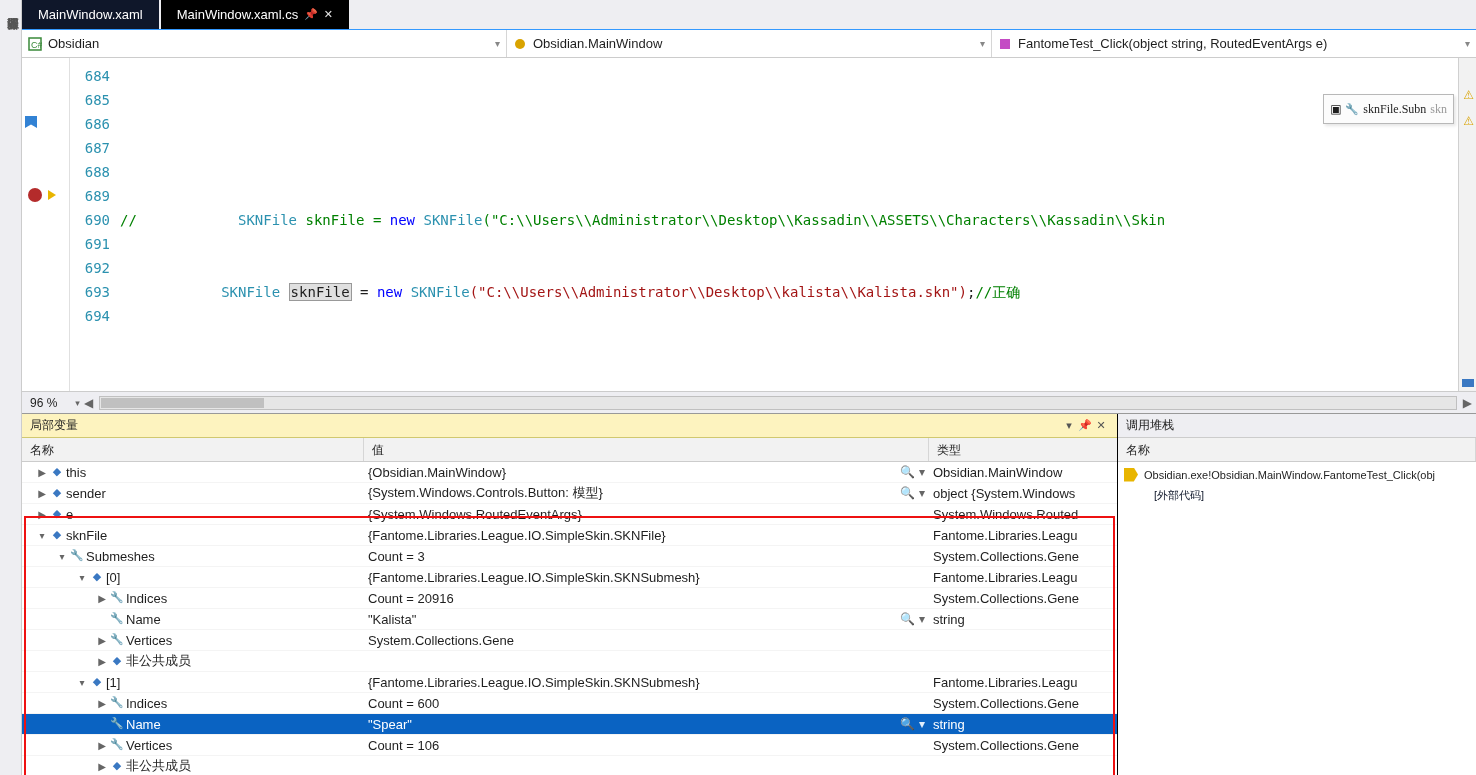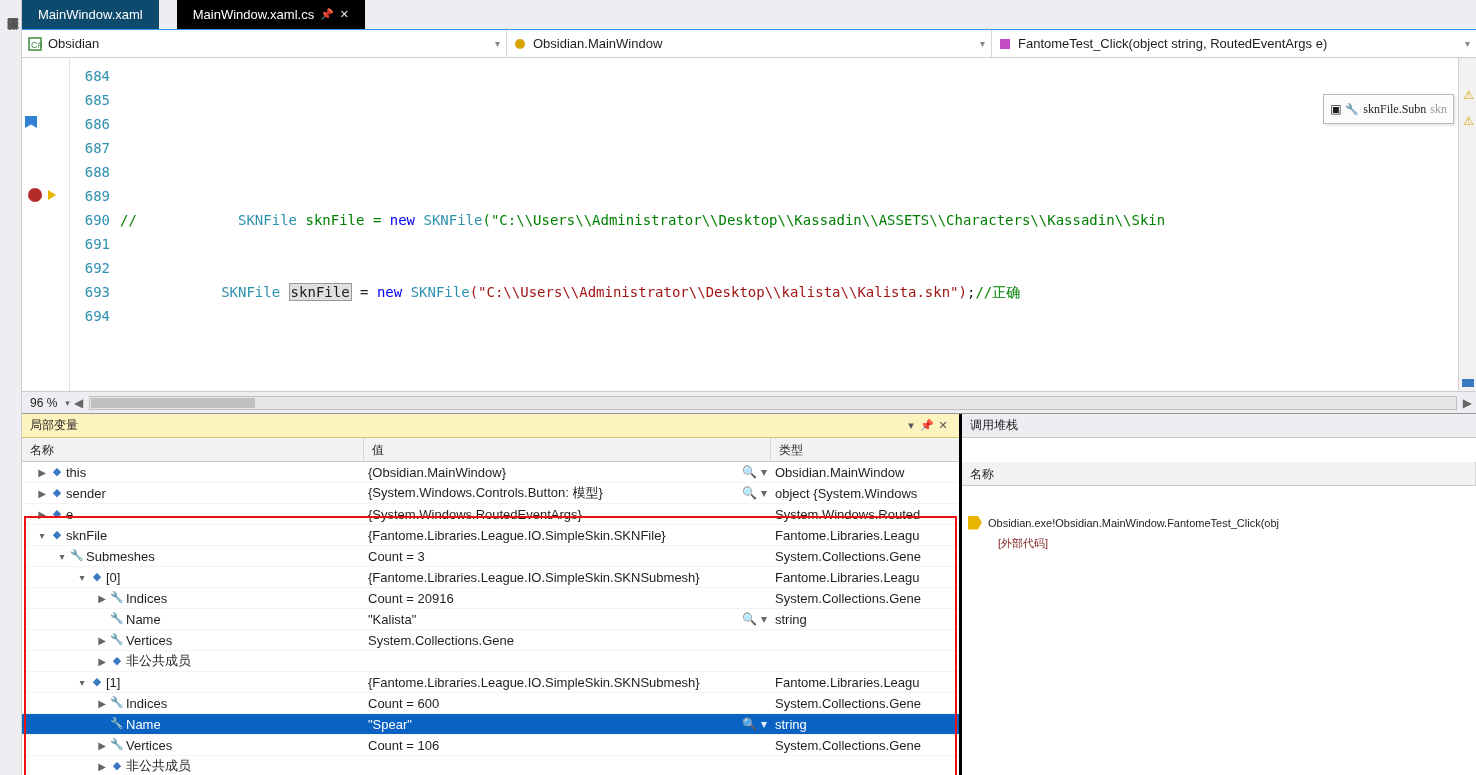--- a/index.html
+++ b/index.html
@@ -2,21 +2,21 @@
 <html><head>
 <meta charset="utf-8">
 <style>
   * { box-sizing: border-box; margin: 0; padding: 0; }
   html, body { width: 1476px; height: 775px; font-family: "Segoe UI", Tahoma, sans-serif; font-size: 13px; background: #eeeef2; color: #1e1e1e; overflow: hidden; }
   .root { display: flex; width: 100%; height: 100%; }
   .left-rail { width: 22px; background: #eeeef2; border-right: 1px solid #ccc; writing-mode: vertical-rl; text-orientation: mixed; font-size: 12px; color: #555; padding: 8px 0; text-align: left; }
   .main { flex: 1; display: flex; flex-direction: column; }
   .tabbar { height: 30px; background: #eeeef2; display: flex; align-items: stretch; border-bottom: 1px solid #3399ff; }
   .tab { padding: 0 16px; display: flex; align-items: center; color: #fff; cursor: pointer; gap: 6px; }
-  .tab.inactive { background: #0c4a6e; color: #fff; margin-right: 18px; }
+  .tab.inactive { background: #0f172a; color: #fff; margin-right: 2px; }
   .tab.active { background: #000000; }
   .tab .pin, .tab .close { font-size: 11px; opacity: .9; }
   .nav-dropdowns { height: 28px; display: flex; border-bottom: 1px solid #ccc; background: #fff; }
   .nav-dd { flex: 1; display: flex; align-items: center; padding: 0 6px; border-right: 1px solid #d6d6d6; gap: 6px; }
   .nav-dd:last-child { border-right: none; }
   .nav-dd .arrow { margin-left: auto; color: #888; font-size: 10px; }
   .editor-wrap { flex: 1; display: flex; background: #fff; min-height: 0; }
   .gutter-margin { width: 48px; background: #fff; position: relative; border-right: 1px solid #e0e0e0; }
   .linenos { width: 50px; text-align: right; padding-right: 10px; color: #2b91af; font-family: Consolas, monospace; font-size: 14px; line-height: 24px; padding-top: 6px; }
   .code { flex: 1; font-family: Consolas, monospace; font-size: 14px; line-height: 24px; white-space: pre; padding-top: 6px; position: relative; overflow: hidden; }
@@ -25,25 +25,25 @@
   .kw-blue { color: #0000ff; }
   .str { color: #a31515; }
   .comment { color: #008000; }
   .hl-line { background: #f2f7fc; position:absolute; left:0; right:0; height:24px; z-index:-1; border-top:1px solid #e4edf6; border-bottom:1px solid #e4edf6;}
   .sel-var { background: #e0e0e0; border: 1px solid #999; padding: 0 1px;}
   .breakpoint-row { position:absolute; left:6px; top:130px; width:14px; height:14px; border-radius:7px; background:#b42b2b; }
   .currentline-arrow { position:absolute; left:26px; top:132px; width:0; height:0; border-top:5px solid transparent; border-bottom:5px solid transparent; border-left:8px solid #e8b500; }
   .tooltip-box { position:absolute; right:4px; top:36px; background:#fcfcfc; border:1px solid #b8b8b8; padding:2px 6px; font-family:"Segoe UI"; font-size:12px; display:flex; align-items:center; gap:4px; box-shadow:2px 2px 3px rgba(0,0,0,.1); }
   .wrench { color:#555; font-size:11px;}
   .zoom-bar { height: 22px; background:#eeeef2; display:flex; align-items:center; padding:0 4px; font-size:12px; border-top:1px solid #ccc;}
-  .zoom-bar .zoomsel{ display:flex; align-items:center; gap:8px; padding:0 4px;}
+  .zoom-bar .zoomsel{ display:flex; align-items:center; gap:18px; padding:0 4px;}
   .zoom-bar .hscroll { flex:1; height:14px; background:#e6e6e6; border:1px solid #c0c0c0; margin:0 6px; position:relative;}
   .zoom-bar .hscroll::after{content:""; position:absolute; left:1px; top:1px; width:12%; height:10px; background:#c0c0c0;}
   .bottom-split { height: 362px; display:flex; border-top:1px solid #999;}
-  .locals-panel { width: 940px; display:flex; flex-direction:column; border-right:3px solid #000000; background:#fff;}
+  .locals-panel { width: 1096px; display:flex; flex-direction:column; border-right:1px solid #000000; background:#fff;}
   .panel-header { height:24px; background:#fdf3bf; display:flex; align-items:center; padding:0 8px; font-size:12px; border-bottom:1px solid #d0c870; position:relative;}
   .panel-header.callstack { background:#eeeef2; border-bottom:1px solid #ccc;}
   .panel-header .spacer{flex:1;}
   .panel-header .winbtn{ width:16px; text-align:center; color:#555; cursor:pointer; font-size:11px;}
   .grid-head { height:24px; display:flex; background:#f2f2f2; border-bottom:1px solid #ccc; font-size:12px;}
   .grid-head > div{ padding:4px 8px; border-right:1px solid #d6d6d6;}
   .col-name{ width:342px;}
   .col-value{ flex:1;}
   .col-type{ width:188px; border-right:none !important;}
   .grid-body { flex:1; overflow:auto; font-size:13px; position:relative;}
@@ -55,25 +55,25 @@
   .cell.value{ flex:1; display:flex; align-items:center; gap:4px;}
   .cell.type{ width:188px;}
   .tree-toggle{ width:12px; color:#666; font-size:10px; text-align:center; cursor:pointer; display:inline-block;}
   .tree-toggle.empty{ visibility:hidden;}
   .obj-icon{ width:14px; height:14px; display:inline-block; font-size:11px; text-align:center;}
   .obj-cube{ color:#3a78c2;}
   .obj-wrench{ color:#555;}
   .mag-icon{ margin-left:auto; color:#666; font-size:12px; display:inline-flex; gap:2px;}
   .row.sel .mag-icon{color:#e0eefc;}
   .red-box{ position:absolute; border:2px solid #e11; pointer-events:none;}
-  .callstack-panel{ flex:1; display:flex; flex-direction:column; background:#fff;gap:24px;}
+  .callstack-panel{ flex:1; display:flex; flex-direction:column; background:#fff;}
   .cs-body{ flex:1; font-size:11px; padding:2px;}
   .cs-row{ display:flex; align-items:center; height:21px; padding:0 4px; gap:6px;}
   .cs-arrow{ width:14px; height:14px; background: #e8b500; clip-path: polygon(0 0,70% 0,100% 50%,70% 100%,0 100%); }
-  .cs-gray{ color:#7f1d1d; padding-left:30px;text-align:right;}
+  .cs-gray{ color:#0f172a; padding-left:30px;text-align:right;}
   .editor-right-strip{ width:18px; background:#f2f2f2; border-left:1px solid #d0d0d0; position:relative;}
   .editor-right-strip .warn{ position:absolute; right:2px; top:30px; color:#d9a300; font-size:12px;}
   .editor-right-strip .warn2{ position:absolute; right:2px; top:56px; color:#d9a300; font-size:12px;}
   .editor-right-strip .mark{ position:absolute; right:2px; bottom:4px; width:12px; height:8px; background:#3a78c2;}
   .gutter-bookmark{position:absolute;left:3px;top:58px;width:12px;height:12px;background:#3282d4;clip-path:polygon(0 0,100% 0,100% 100%,50% 70%,0 100%);}
   svg.glyph{width:14px;height:14px;vertical-align:middle;}
 </style>
 </head>
 <body>
 

